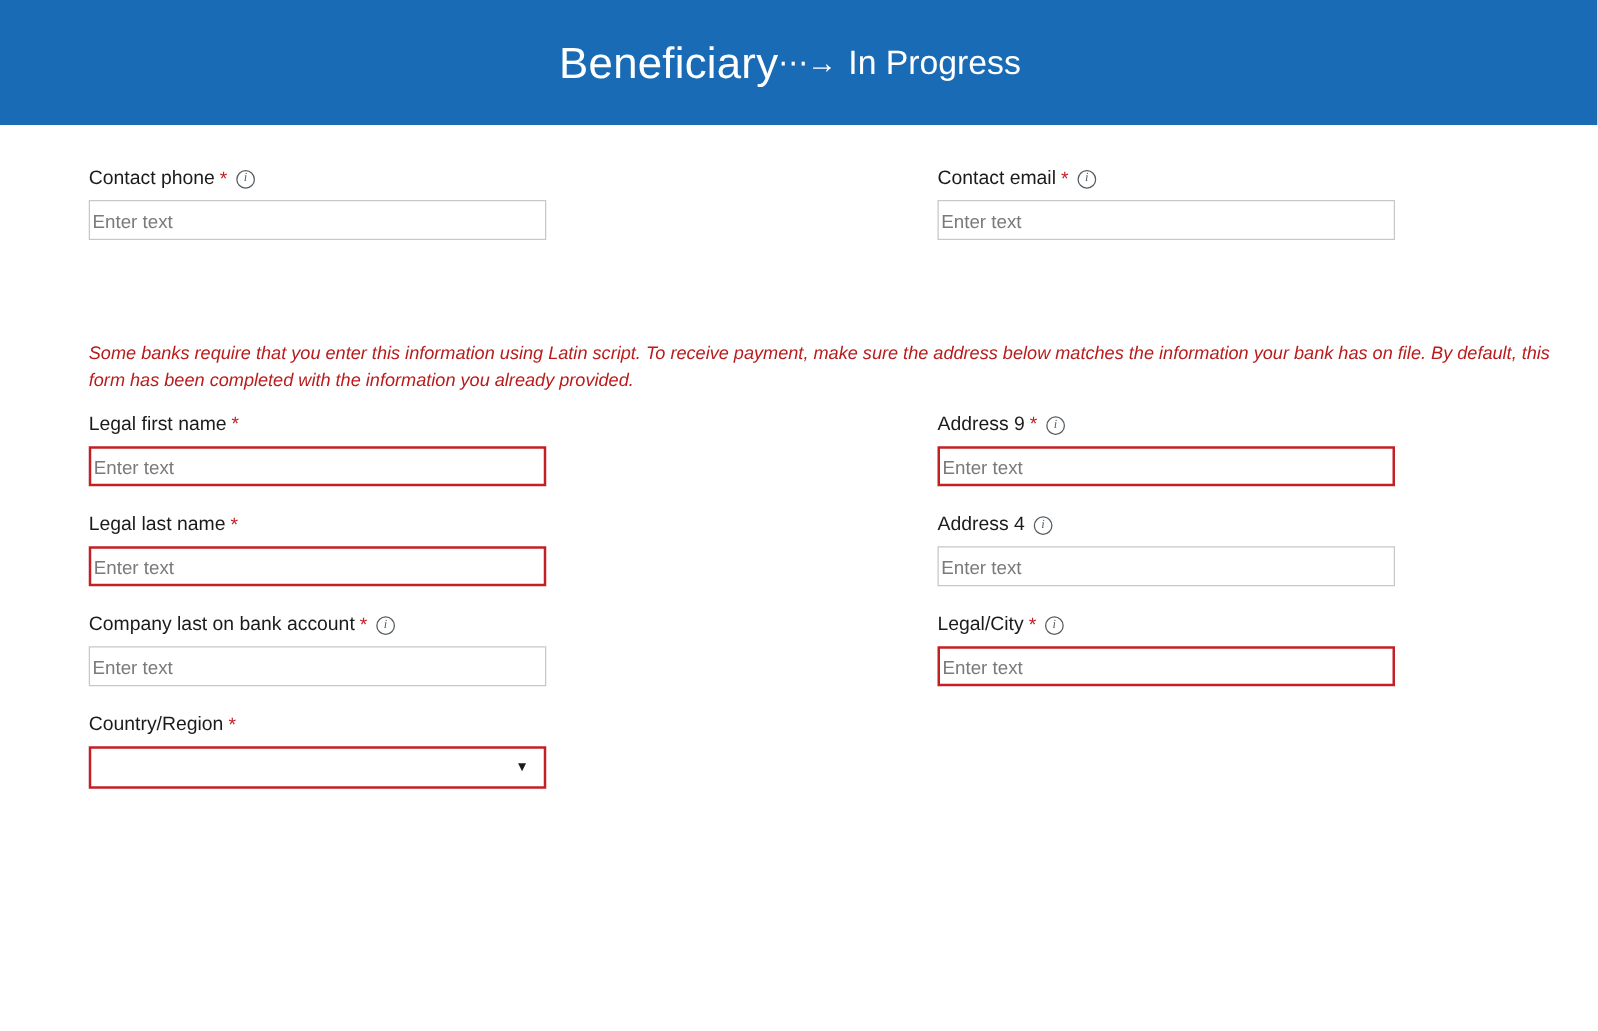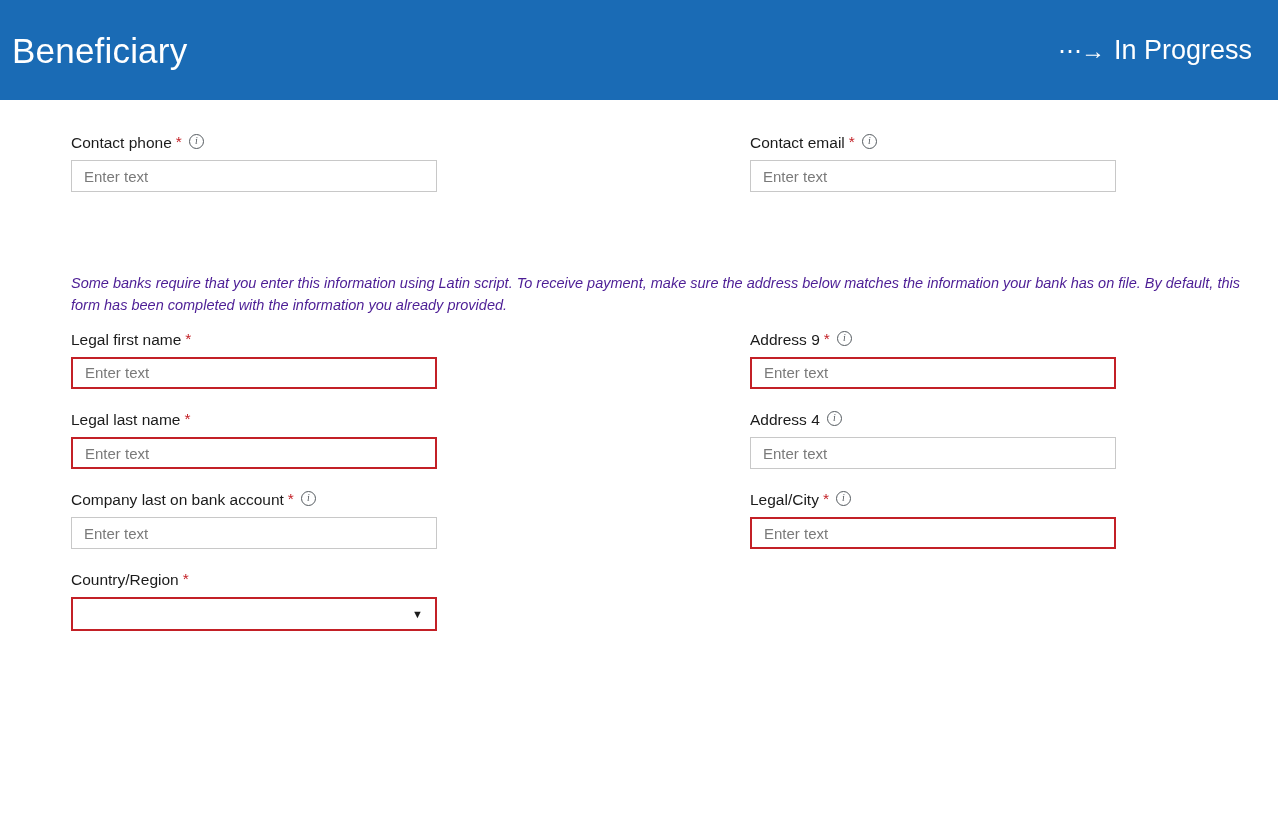--- a/index.html
+++ b/index.html
@@ -14,21 +14,21 @@
     color: #1b1b1b;
     overflow: hidden;
   }
 
   
   .header {
     height: 100px;
     background: #1a6bb5;
     display: flex;
     align-items: center;
-    justify-content: space-between;
+    justify-content: center;
     padding: 0 26px 0 12px;
     box-sizing: border-box;
   }
   .header-title {
     color: #ffffff;
     font-size: 35px;
     font-weight: 400;
     letter-spacing: 0.2px;
     line-height: 1;
   }
@@ -60,21 +60,21 @@
     margin: 8px 0 0 71px;
     font-weight: 400;
   }
 
   .note {
     margin: 20px 71px 0 71px;
     width: 1170px;
     font-style: italic;
     font-size: 14.5px;
     line-height: 1.55;
-    color: #4c1d95;
+    color: #b91c1c;
   }
 
   
   .form-grid {
     position: relative;
     margin-top: 10px;
   }
   .col-left {
     position: absolute;
     left: 71px;
@@ -88,21 +88,21 @@
     width: 370px;
   }
   .field {
     margin-bottom: 22px;
   }
   .field-label {
     font-size: 15.5px;
     color: #1b1b1b;
     margin-bottom: 9px;
     display: flex;
-    align-items: flex-start;
+    align-items: flex-end;
     line-height: 1.1;
   }
   .req {
     color: #c32026;
     margin-left: 4px;
     font-size: 15.5px;
     line-height: 1;
   }
   .info-icon {
     display: inline-flex;
@@ -122,23 +122,23 @@
   }
   .info-icon span { position: relative; top: -0.5px; }
 
   input.text-input {
     width: 366px;
     height: 32px;
     box-sizing: border-box;
     border: 1px solid #c8c8c8;
     background: #ffffff;
     font-family: "Liberation Sans", sans-serif;
-    font-size: 15px;
-    color: #1b1b1b;
-    padding: 0 12px;
+    font-size: 21px;
+    color: #1b1b1b;
+    padding: 0 2px;
     outline: none;
     border-radius: 0;
   }
   input.text-input::placeholder {
     color: #7a7a7a;
     font-size: 15px;
   }
   input.text-input.error {
     border: 2px solid #c32026;
   }

